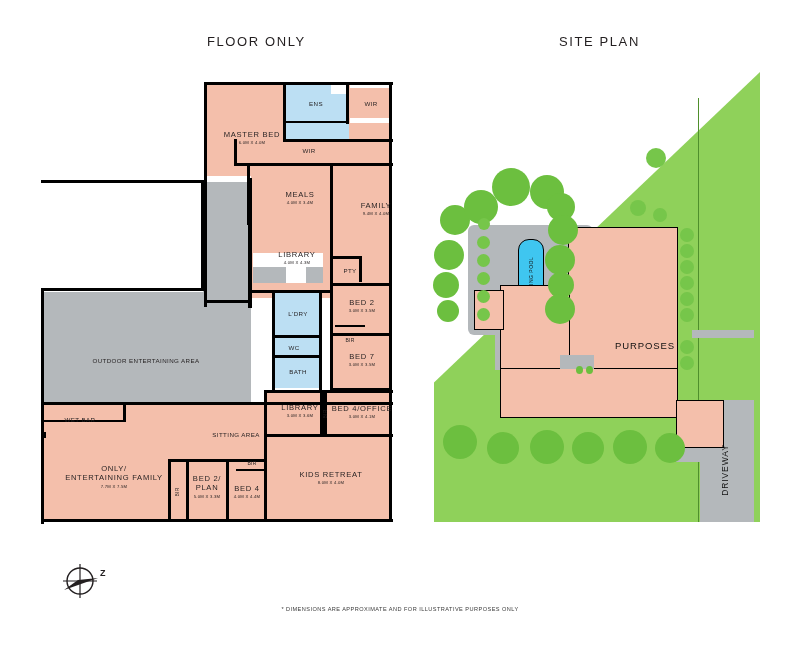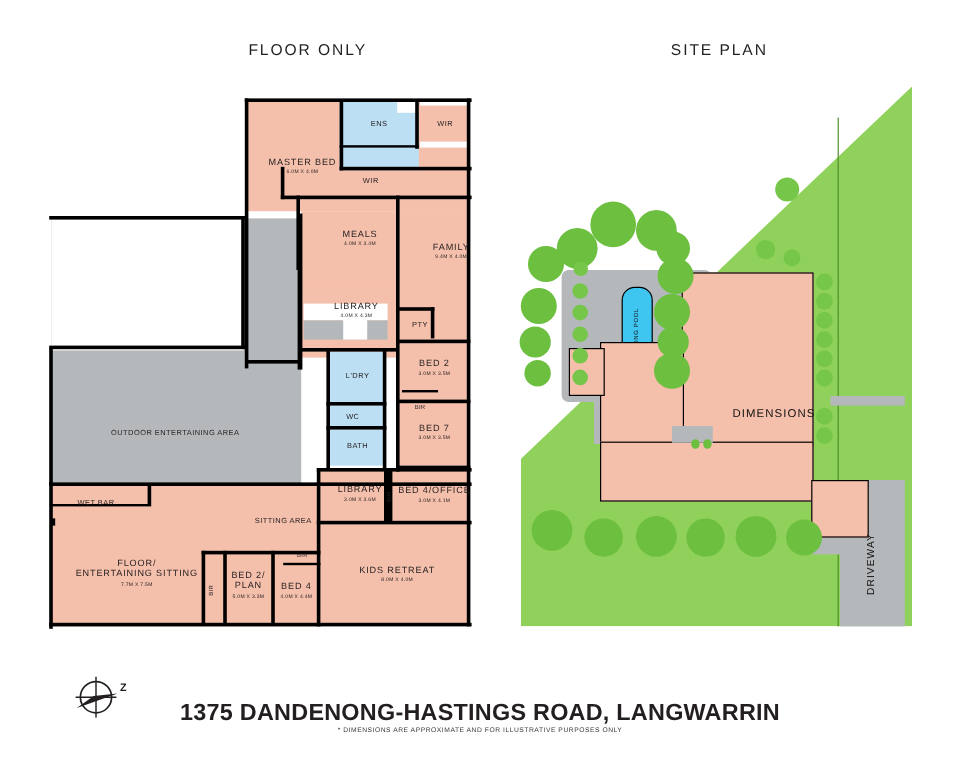--- a/index.html
+++ b/index.html
@@ -177,22 +177,22 @@
       <span>KIDS RETREAT</span>
       <span class="dim">8.0M X 4.0M</span>
     </div>
 
     <div class="lbl sm" style="left:146px;top:361px;">OUTDOOR ENTERTAINING AREA</div>
 
     <div class="lbl sm" style="left:80px;top:420px;">WET BAR</div>
     <div class="lbl sm" style="left:236px;top:435px;">SITTING AREA</div>
 
     <div class="lbl" style="left:114px;top:477px;">
-      <span>FLOOR/</span><br>
-      <span>ENTERTAINING SITTING</span>
+      <span>ONLY/</span><br>
+      <span>ENTERTAINING FAMILY</span>
       <span class="dim">7.7M X 7.5M</span>
     </div>
     <div class="lbl xs vert" style="left:177px;top:492px;">BIR</div>
     <div class="lbl" style="left:207px;top:487px;">
       <span>BED 2/</span><br>
       <span>PLAN</span>
       <span class="dim">5.0M X 3.3M</span>
     </div>
     <div class="lbl xs" style="left:252px;top:463px;">BIR</div>
     <div class="lbl" style="left:247px;top:492px;">
@@ -217,21 +217,21 @@
     <div class="pool" style="left:518px;top:239px;width:26px;height:83px;border-radius:11px;"></div>
     <div class="pool-lbl" style="left:531px;top:281px;">SWIMMING POOL</div>
 
     <div class="site-res" style="left:568px;top:227px;width:110px;height:145px;"></div>
     <div class="site-res" style="left:500px;top:285px;width:70px;height:87px;"></div>
     <div class="site-res" style="left:500px;top:368px;width:178px;height:50px;"></div>
     <div class="site-res" style="left:474px;top:290px;width:30px;height:40px;"></div>
     <div class="site-res" style="left:676px;top:400px;width:48px;height:48px;"></div>
     <div class="site-path" style="left:560px;top:355px;width:34px;height:14px;"></div>
 
-    <div class="site-lbl" style="left:645px;top:345px;">DIMENSIONS</div>
+    <div class="site-lbl" style="left:645px;top:345px;">PURPOSES</div>
     <div class="site-lbl vert" style="left:725px;top:470px;font-size:8.5px;">DRIVEWAY</div>
 
     <div style="position:absolute;left:576px;top:366px;width:7px;height:8px;border-radius:50%;background:#6cbf3f;"></div>
     <div style="position:absolute;left:586px;top:366px;width:7px;height:8px;border-radius:50%;background:#6cbf3f;"></div>
 
     <div class="tree" style="left:440px;top:205px;width:30px;height:30px;"></div>
     <div class="tree" style="left:464px;top:190px;width:34px;height:34px;"></div>
     <div class="tree" style="left:492px;top:168px;width:38px;height:38px;"></div>
     <div class="tree" style="left:530px;top:175px;width:34px;height:34px;"></div>
     <div class="tree" style="left:547px;top:193px;width:28px;height:28px;"></div>
@@ -272,16 +272,15 @@
   </div>
 
   <svg class="compass" viewBox="0 0 56 46">
     <circle cx="22" cy="23" r="13" fill="none" stroke="#231f20" stroke-width="1.4"></circle>
     <line x1="22" y1="6" x2="22" y2="40" stroke="#231f20" stroke-width="1.2"></line>
     <line x1="5" y1="23" x2="39" y2="23" stroke="#231f20" stroke-width="1.2"></line>
     <polygon points="40,20 6,32 20,22" fill="#231f20"></polygon>
   </svg>
   <div style="position:absolute;left:100px;top:568px;font-size:9px;font-weight:700;color:#231f20;">Z</div>
 
-  <div class="title">1375 DANDENONG-HASTINGS ROAD, LANGWARRIN</div>
   <div class="disclaim">* DIMENSIONS ARE APPROXIMATE AND FOR ILLUSTRATIVE PURPOSES ONLY</div>
 
 </div>
 
 </body></html>

